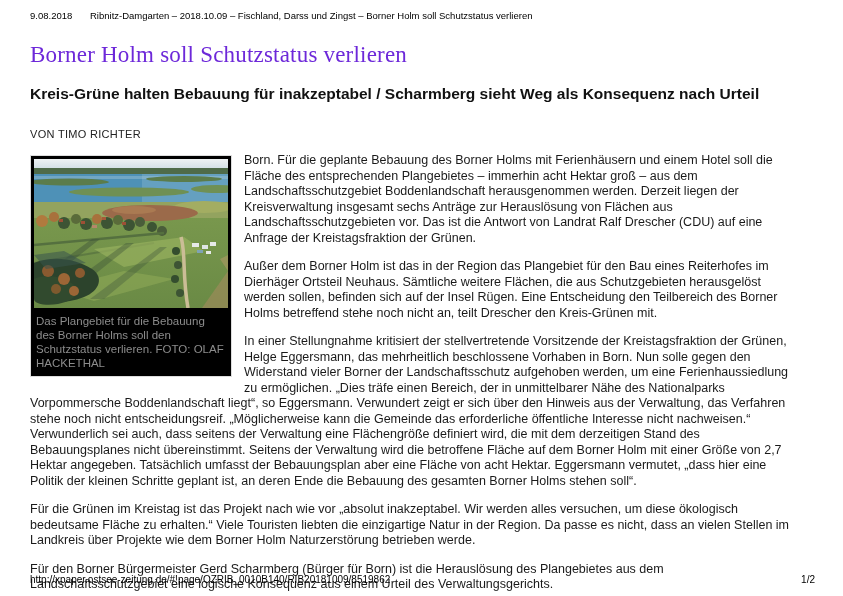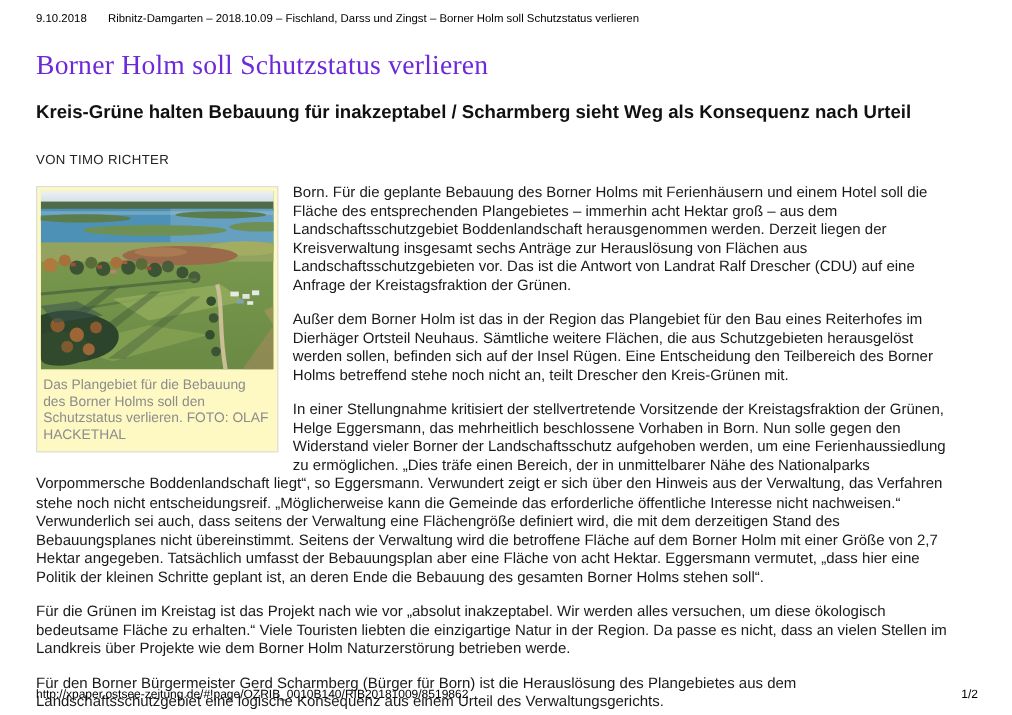--- a/index.html
+++ b/index.html
@@ -20,38 +20,38 @@
   .subtitle {
     font-family:Liberation Sans, sans-serif; font-size:15.5px; font-weight:700;
     margin:17px 0 0; color:#111;
   }
   .byline { font-size:11px; margin-top:25px; color:#222; letter-spacing:0.3px; }
   .body-text { margin-top:13px; font-size:12.5px; line-height:15.5px; color:#1a1a1a; }
   .body-text p { margin:0 12px 13px 0; }
   
   .photo-figure {
     float:left; width:194px; margin:2px 12px 5px 0; padding:3px;
-    border:1px solid #dddddd; background:#fef9c3;
+    border:1px solid #dddddd; background:#000000;
   }
   .photo-figure svg { display:block; width:194px; height:149px; }
   .photo-caption {
     font-size:11.5px; line-height:14px; color:#8c8c8c; padding:6px 2px 3px 2px;
   }
   
   .ftr { position:absolute; bottom:11px; left:30px; right:28px; font-size:10px; color:#000; }
   .ftr-url { float:left; }
   .ftr-page { float:right; }
 </style>
 </head>
 <body>
 
 <div class="page">
 
   <div class="hdr">
-    <span class="hdr-date">9.10.2018</span>
+    <span class="hdr-date">9.08.2018</span>
     <div class="hdr-title">Ribnitz-Damgarten – 2018.10.09 – Fischland, Darss und Zingst – Borner Holm soll Schutzstatus verlieren</div>
   </div>
 
   <div class="content">
     <h1 class="title">Borner Holm soll Schutzstatus verlieren</h1>
     <h2 class="subtitle">Kreis-Grüne halten Bebauung für inakzeptabel / Scharmberg sieht Weg als Konsequenz nach Urteil</h2>
     <div class="byline">VON TIMO RICHTER</div>
 
     <div class="body-text">
 

